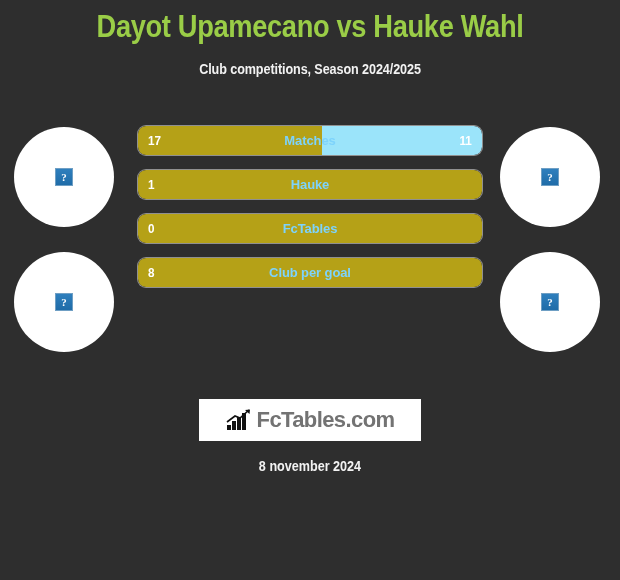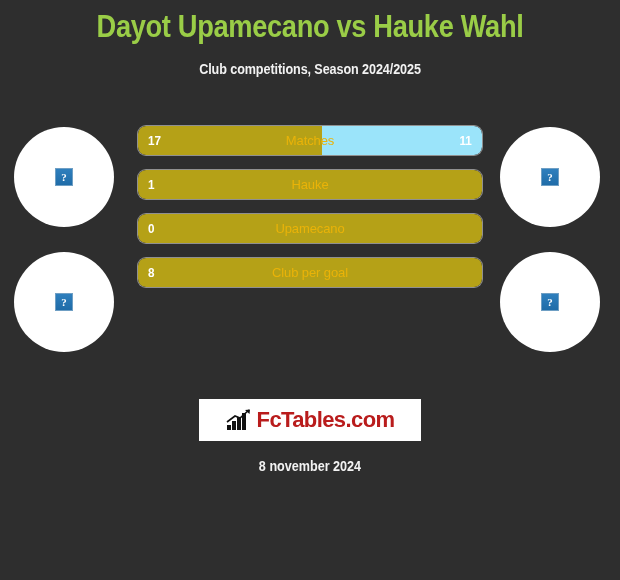--- a/index.html
+++ b/index.html
@@ -132,43 +132,43 @@
   }
   .bar-val.left  { left: 10px;  transform-origin: 0% 50%; }
   .bar-val.right { right: 10px; transform-origin: 100% 50%; }
   .bar-label {
     position: absolute;
     left: 0; top: 0;
     width: 100%;
     height: 29px;
     line-height: 29px;
     text-align: center;
-    color: #eab308;
+    color: #7dd3fc;
     font-size: 13px;
-    font-weight: normal;
+    font-weight: bold;
     letter-spacing: -0.1px;
     white-space: nowrap;
   }
 
   
   .logo-box {
     position: absolute;
     left: 199px;
     top: 399px;
     width: 222px;
     height: 42px;
     background: #ffffff;
     display: flex;
     align-items: center;
     justify-content: center;
     gap: 5px;
   }
   .logo-icon { display: block; }
   .logo-text {
-    color: #b91c1c;
+    color: #737373;
     font-size: 22px;
     font-weight: bold;
     letter-spacing: -0.6px;
     line-height: 1;
     white-space: nowrap;
   }
 
   
   .date {
     position: absolute;
@@ -224,21 +224,21 @@
         <div class="bar-label">Matches</div>
       </div>
       <div class="bar-row full">
         <div class="bar-fill-left" style="width: 100%;"></div>
         <div class="bar-val left">1</div>
         <div class="bar-label">Hauke</div>
       </div>
       <div class="bar-row full">
         <div class="bar-fill-left" style="width: 100%;"></div>
         <div class="bar-val left">0</div>
-        <div class="bar-label">Upamecano</div>
+        <div class="bar-label">FcTables</div>
       </div>
       <div class="bar-row full">
         <div class="bar-fill-left" style="width: 100%;"></div>
         <div class="bar-val left">8</div>
         <div class="bar-label">Club per goal</div>
       </div>
     </div>
 
   <div class="logo-box">
     <svg class="logo-icon" width="26" height="22" viewBox="0 0 26 22">

